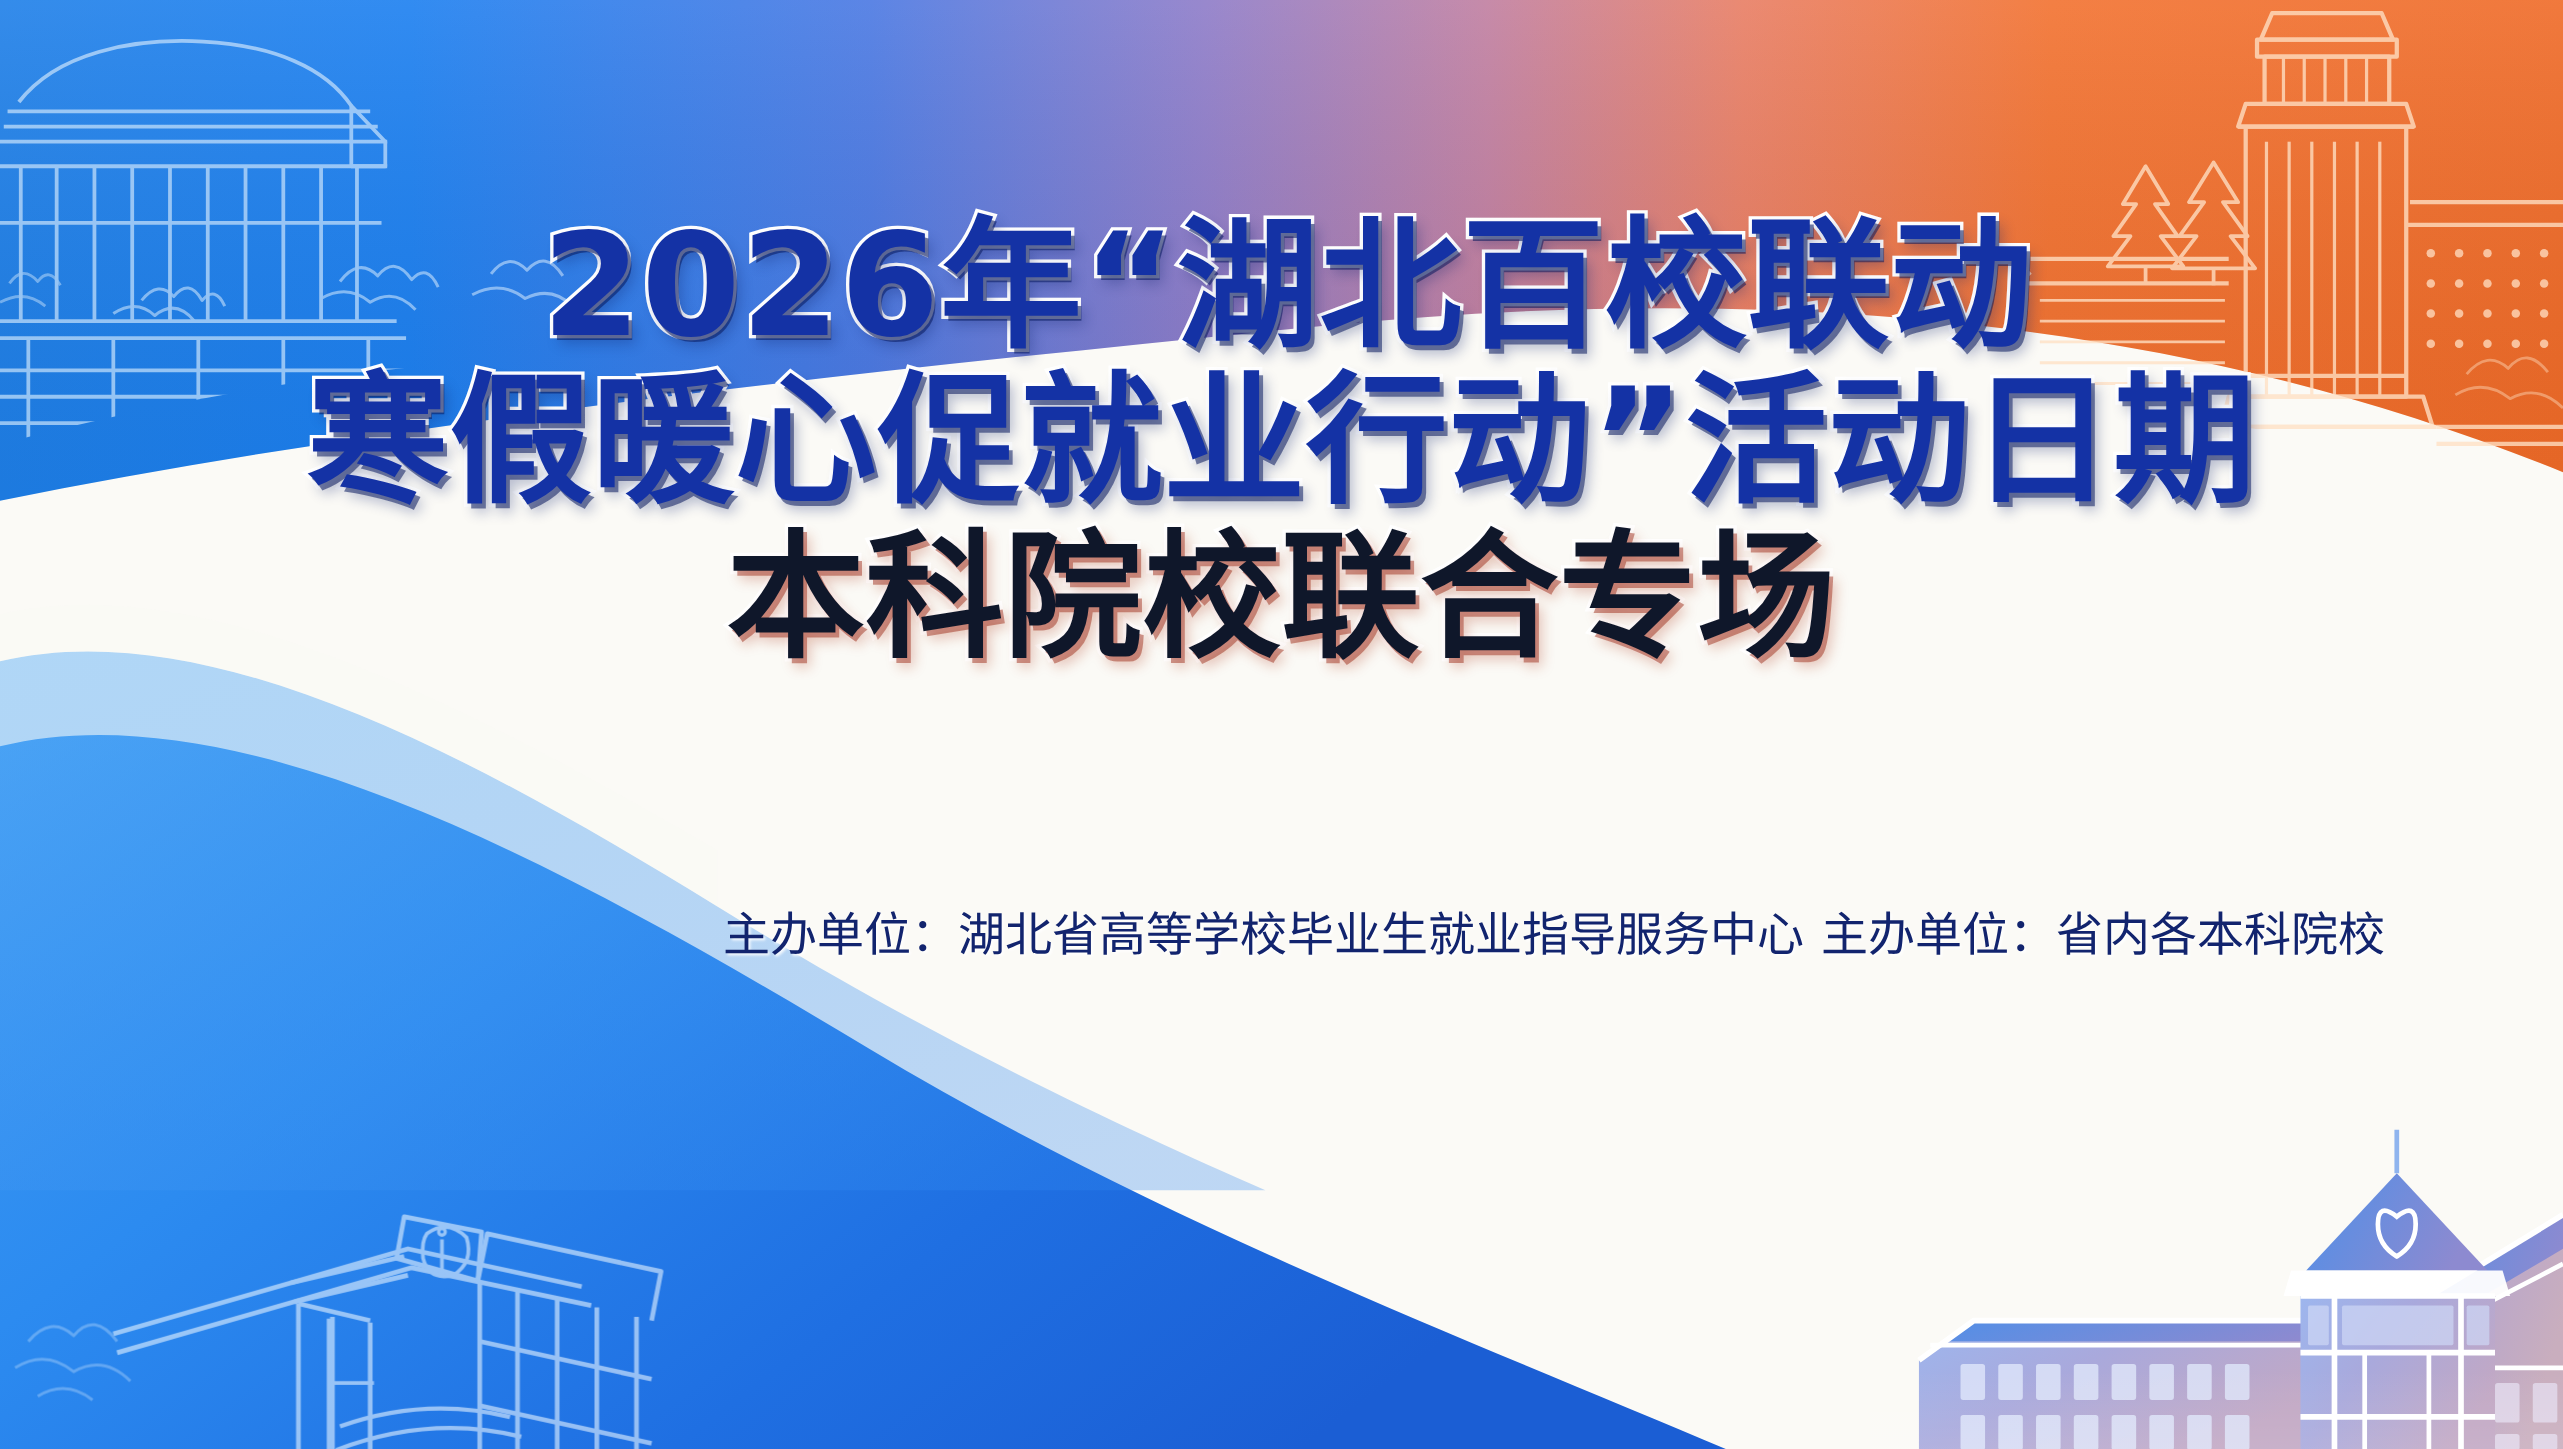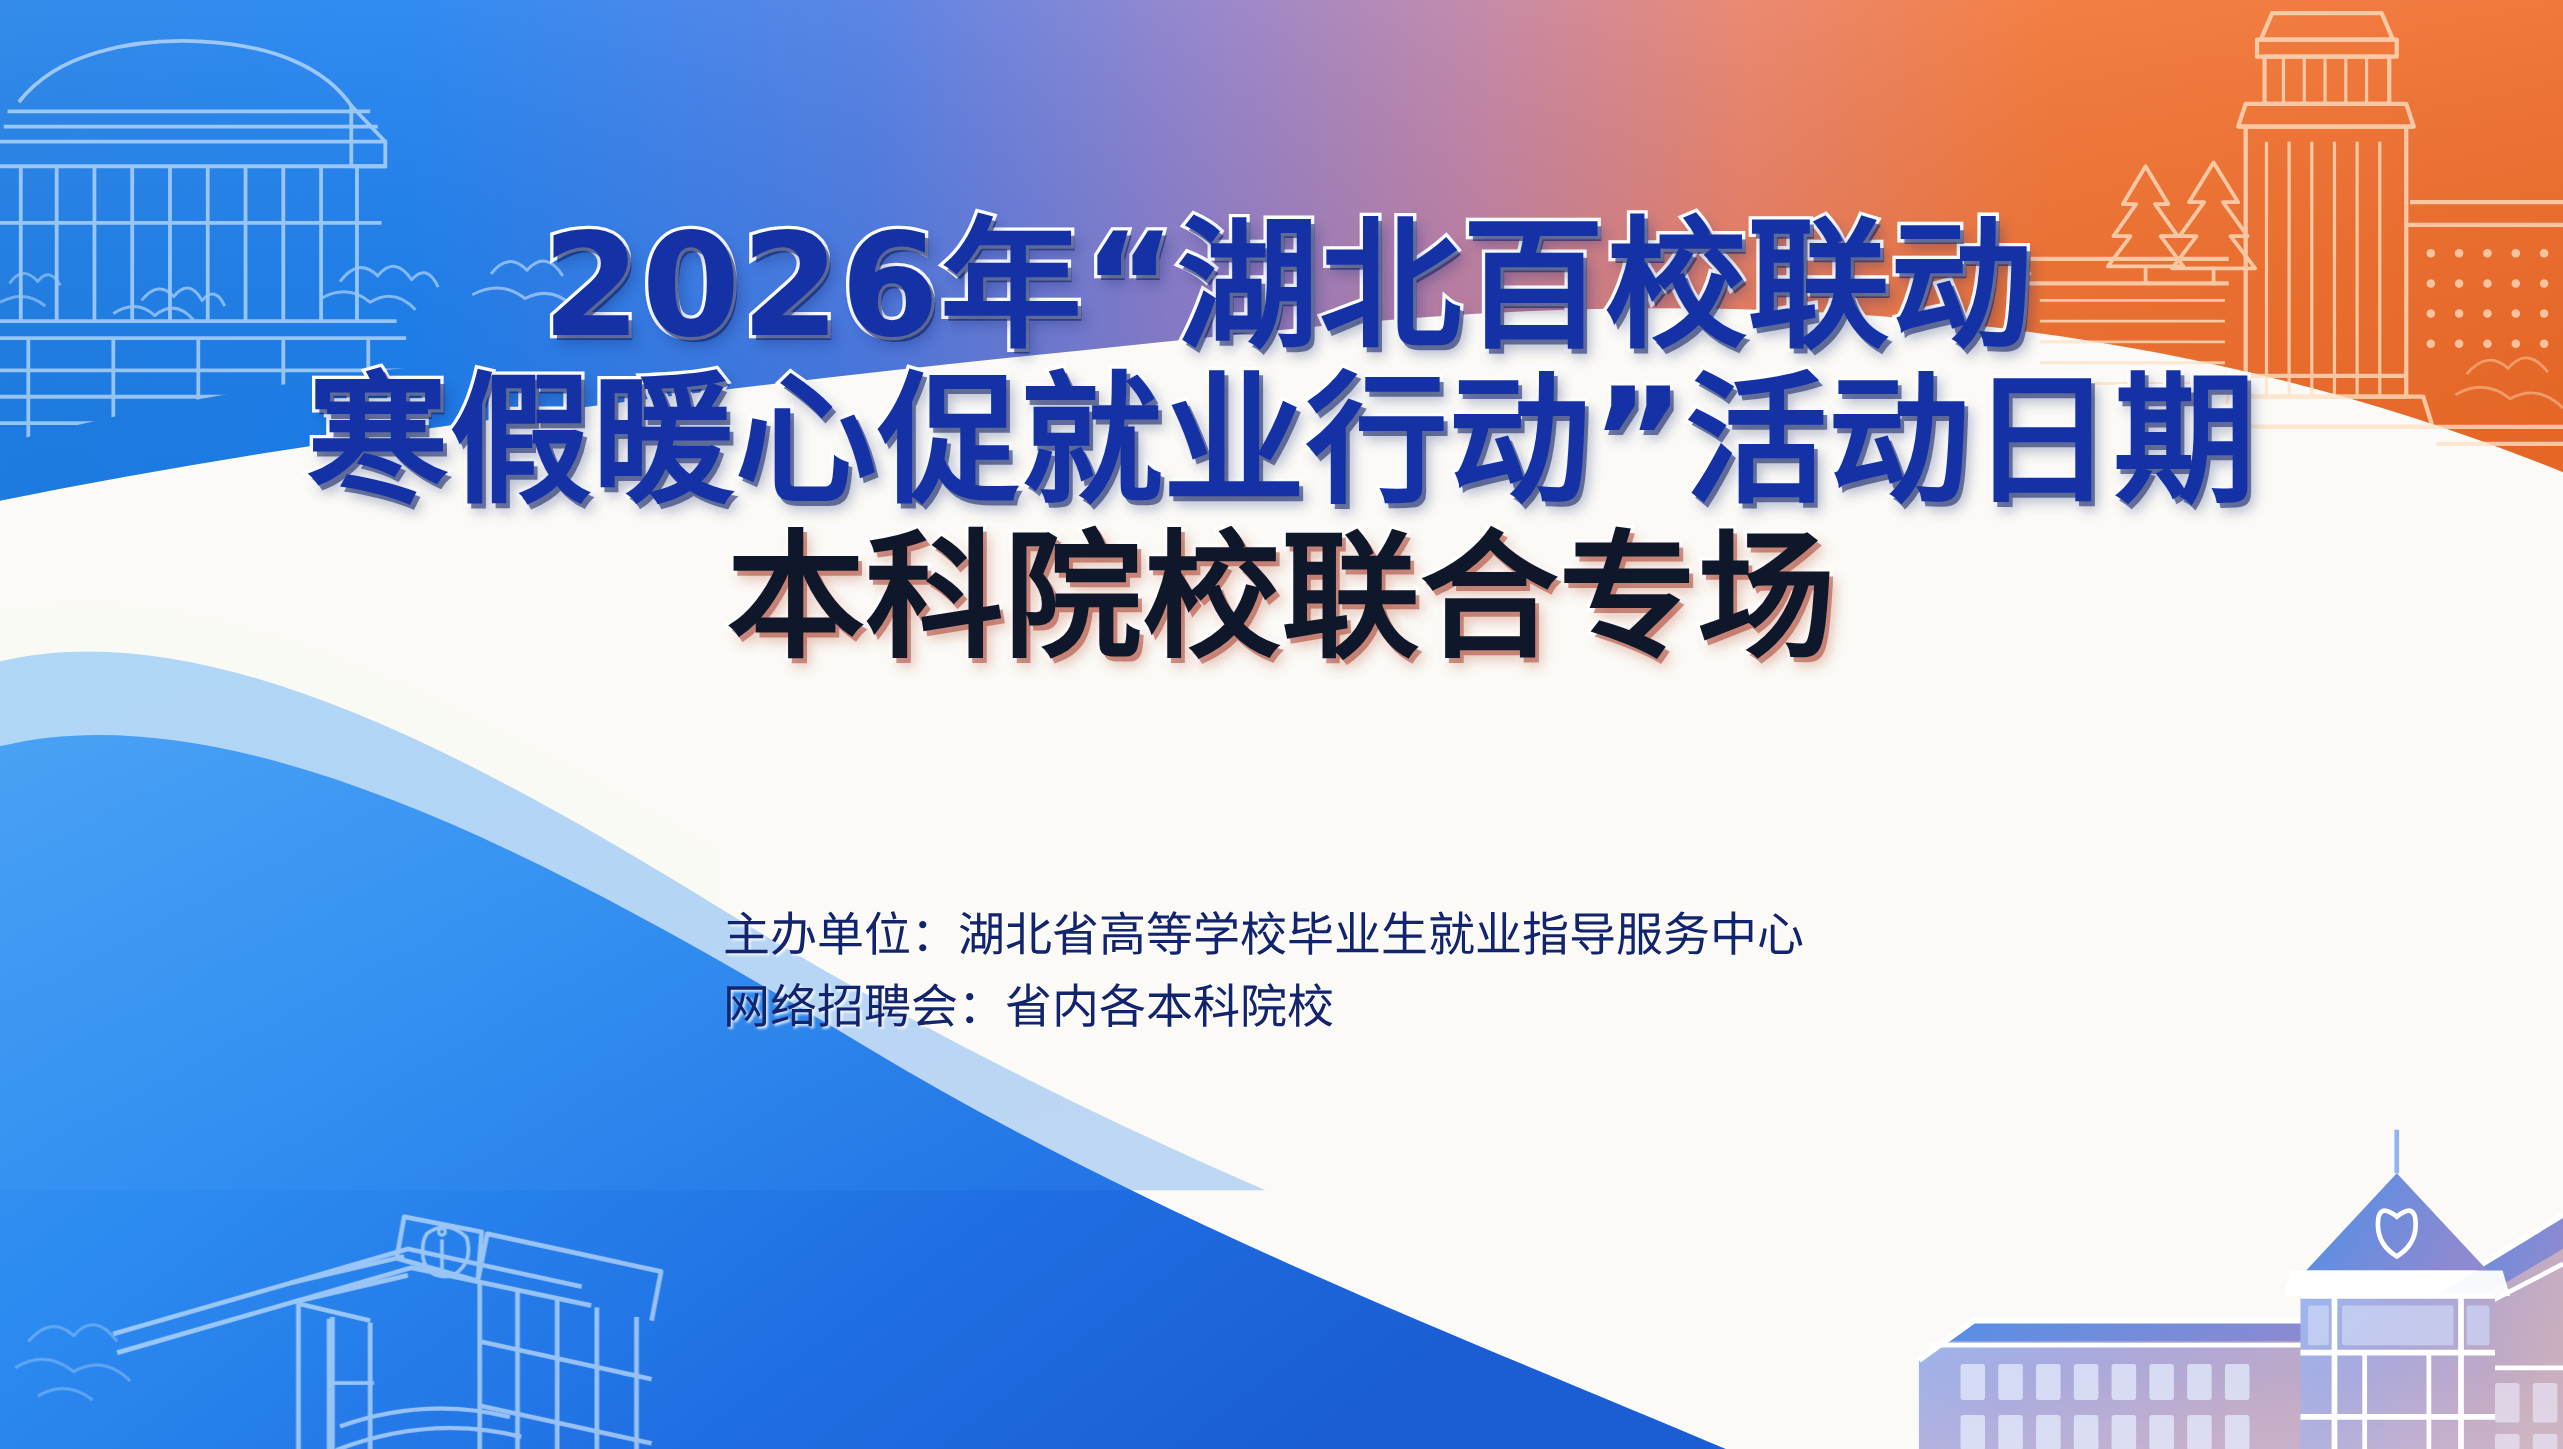--- a/index.html
+++ b/index.html
@@ -75,21 +75,21 @@
     text-shadow:
        3.8px 4.7px 0 rgba(150,30,10,0.45),
        6.6px 8.5px 13.2px rgba(170,45,15,0.28);
   }
 
   .info-block {
     position: absolute;
     top: 907px;
     left: 723px;
     display: flex;
-    flex-direction: column;
+    flex-direction: row;
     gap: 17px;
   }
   .info-line {
     font-size: 47px;
     line-height: 1.18;
     color: #12246e;
     font-weight: 500;
     white-space: nowrap;
     font-family: "DejaVu Sans", "Liberation Sans", sans-serif;
     text-shadow: 1.9px 1.9px 2.8px rgba(255,255,255,0.9);
@@ -436,18 +436,18 @@
   <div class="content">
 
     <div class="title-block">
       <div class="title-line title-line-1">2026年“湖北百校联动</div>
       <div class="title-line title-line-2">寒假暖心促就业行动”活动日期</div>
       <div class="title-line title-line-3">本科院校联合专场</div>
     </div>
 
     <div class="info-block">
       <div class="info-line">主办单位：湖北省高等学校毕业生就业指导服务中心</div>
-      <div class="info-line">网络招聘会：省内各本科院校</div>
+      <div class="info-line">主办单位：省内各本科院校</div>
     </div>
 
   </div>
 </div>
 
 
 </body></html>

